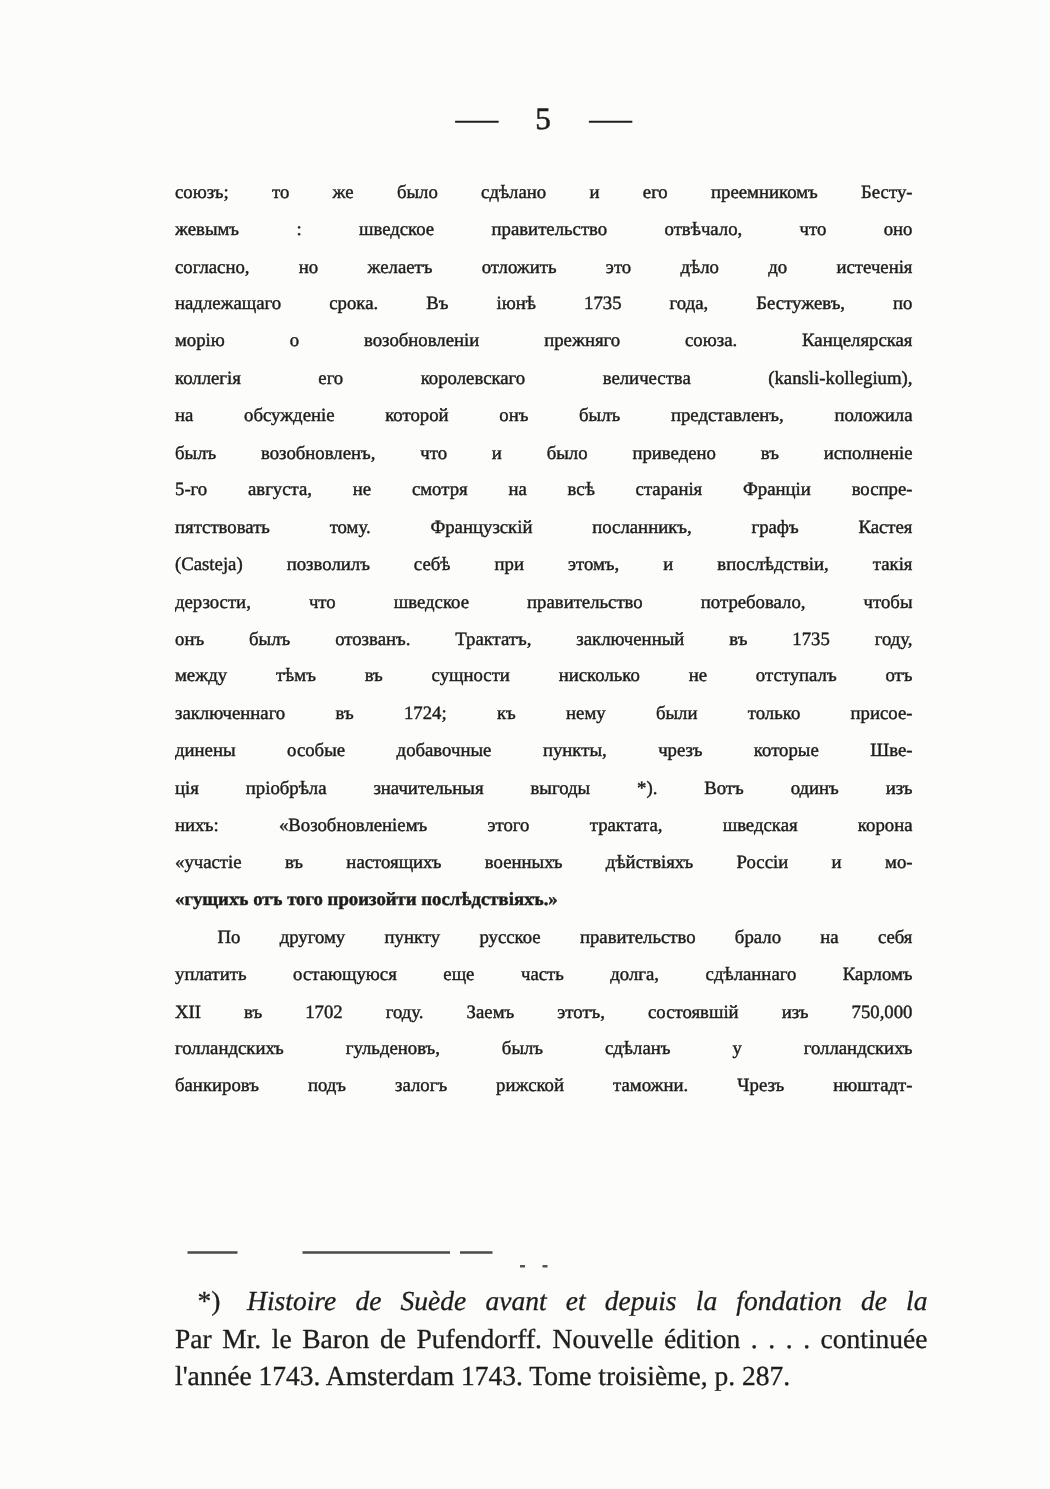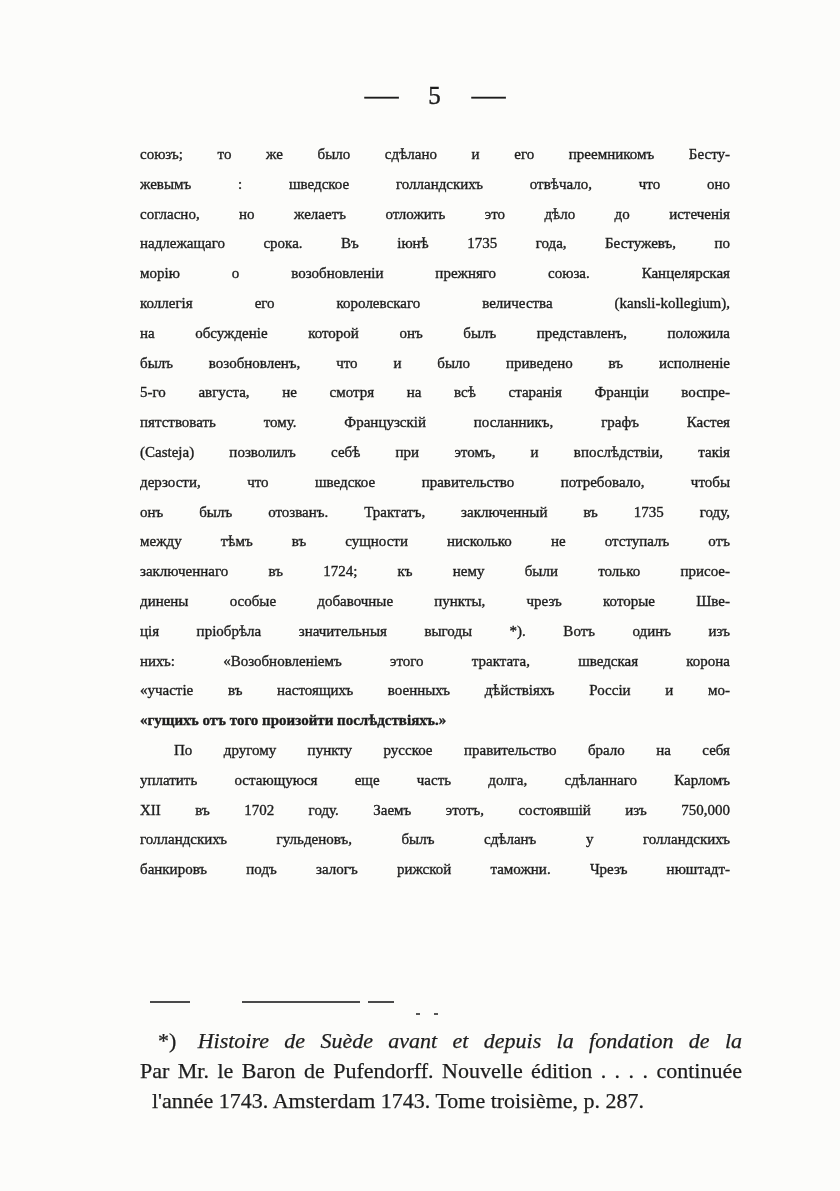--- a/index.html
+++ b/index.html
@@ -63,37 +63,37 @@
     font-size: 22px;
     line-height: 30px;
     -webkit-text-stroke: 0.25px #1d1d1d;
   }
   .fline {
     text-align: justify;
     text-align-last: justify;
     height: 30px;
     overflow: hidden;
   }
-  .fline.flast { text-align-last: left; margin-left: 12px; }
+  .fline.flast { text-align-last: left; }
   .fline.f1 { text-indent: 18px; }
   .fitalic { font-style: italic; }
   .fmarker { font-style: normal; margin-right: 6px; }
 </style>
 </head>
 <body>
 
 <div class="page">
 
   <div class="header">
     <span class="dash">—</span><span class="pagenum">5</span><span class="dash">—</span>
   </div>
 
   <div class="body">
       <div class="line">союзъ; то же было сдѣлано и его преемникомъ Бесту-</div>
-      <div class="line">жевымъ : шведское голландскихъ отвѣчало, что оно</div>
+      <div class="line">жевымъ : шведское правительство отвѣчало, что оно</div>
       <div class="line">согласно, но желаетъ отложить это дѣло до истеченія</div>
       <div class="line">надлежащаго срока. Въ іюнѣ 1735 года, Бестужевъ, по</div>
       <div class="line">морію о возобновленіи прежняго союза. Канцелярская</div>
       <div class="line">коллегія его королевскаго величества (kansli-kollegium),</div>
       <div class="line">на обсужденіе которой онъ былъ представленъ, положила</div>
       <div class="line">былъ возобновленъ, что и было приведено въ исполненіе</div>
       <div class="line">5-го августа, не смотря на всѣ старанія Франціи воспре-</div>
       <div class="line">пятствовать тому. Французскій посланникъ, графъ Кастея</div>
       <div class="line">(Casteja) позволилъ себѣ при этомъ, и впослѣдствіи, такія</div>
       <div class="line">дерзости, что шведское правительство потребовало, чтобы</div>

